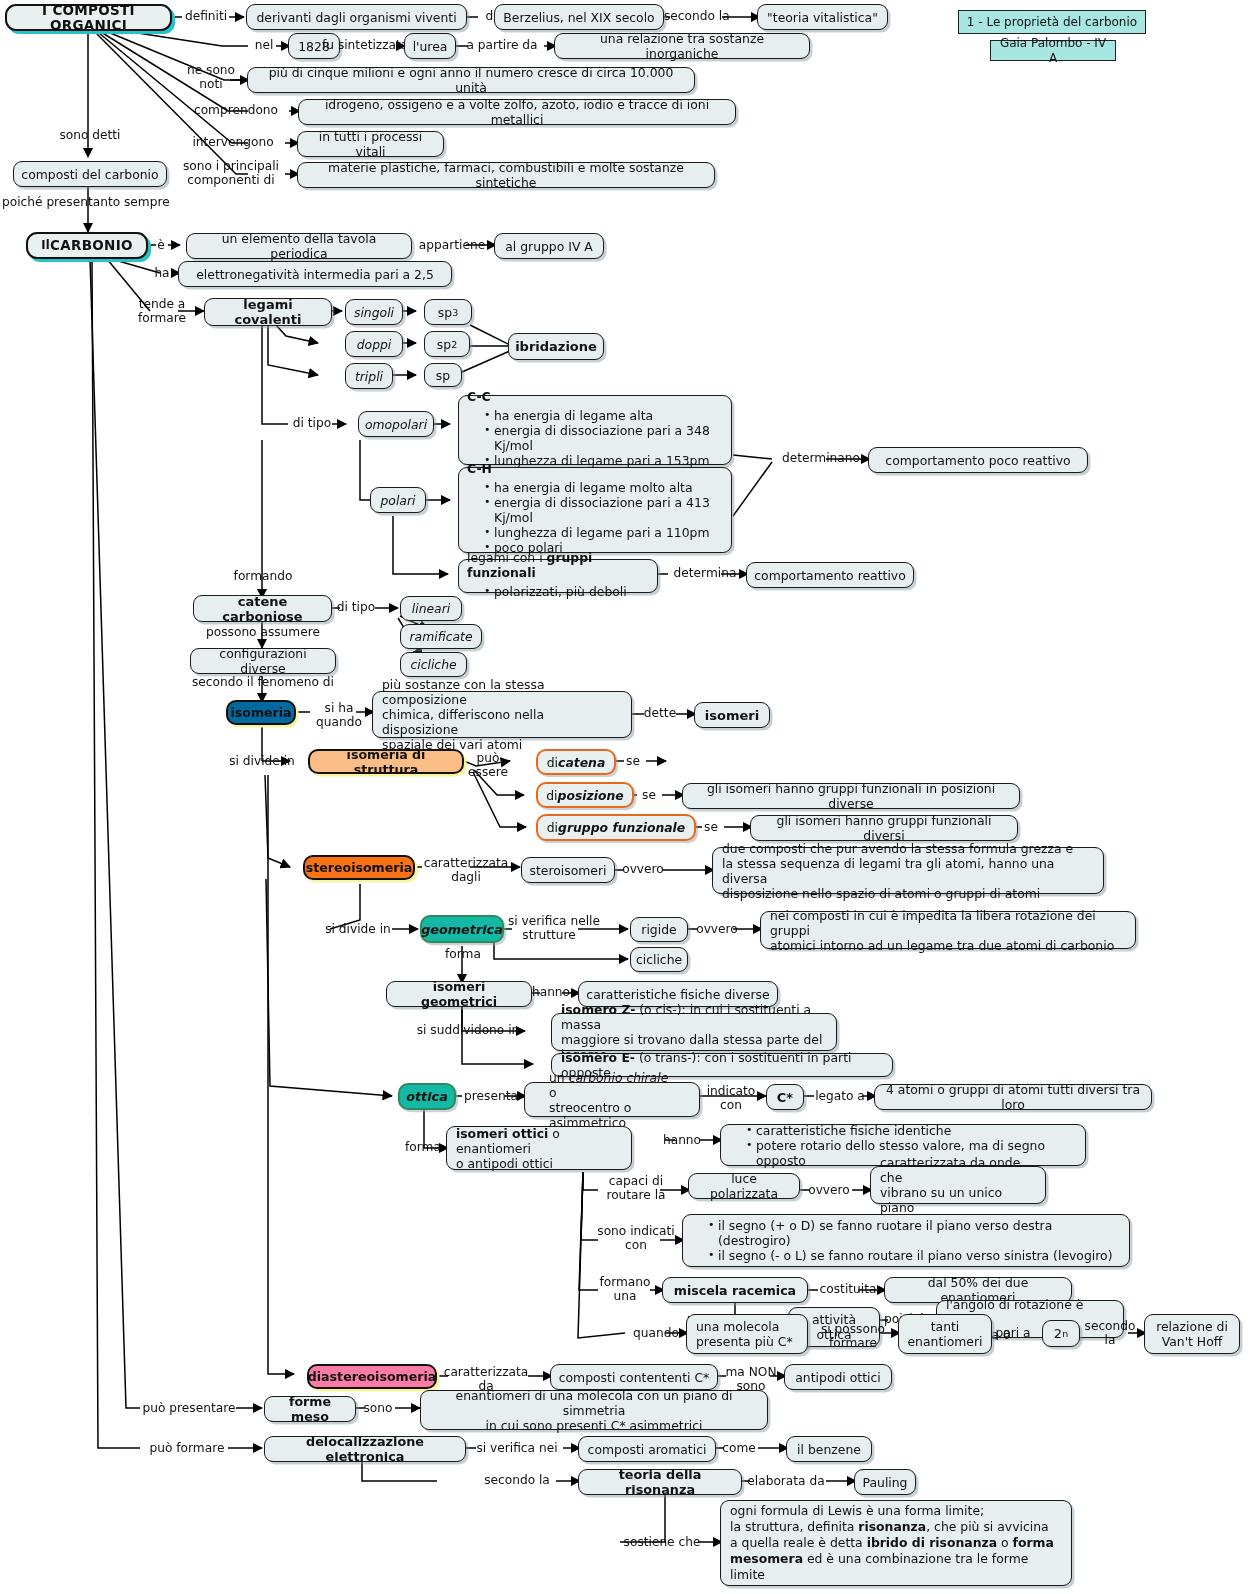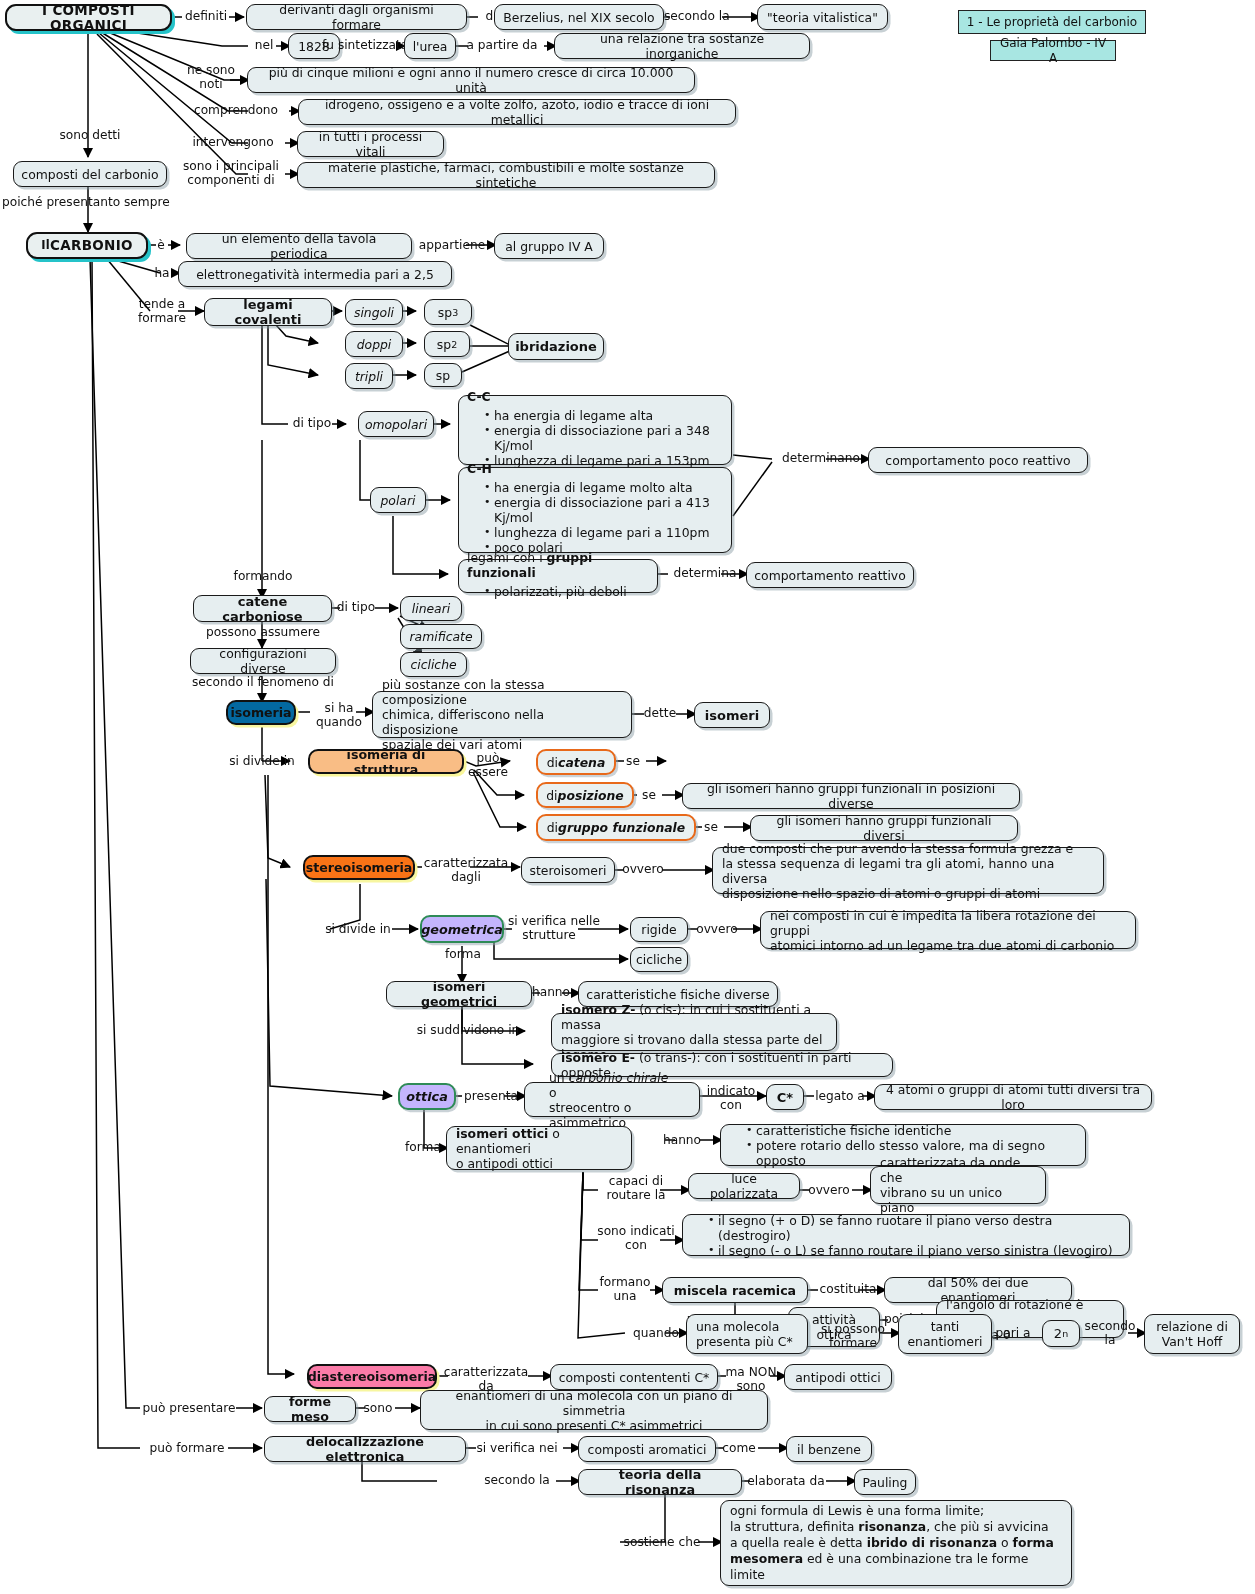--- a/index.html
+++ b/index.html
@@ -26,21 +26,21 @@
   .n-cyanbar{background:#a8e6e2;border:1.5px solid #222;border-radius:0;box-shadow:none;}
   .n-plain{background:#a8e6e2;border:1.5px solid #222;border-radius:0;box-shadow:none;}
   .n-yellow{background:#0369a1;border:2px solid #111;border-radius:10px;font-weight:bold;
             box-shadow:2.5px 2.5px 0 #f7f6a0;}
   .n-orange{background:#f9bd85;border:2px solid #111;border-radius:10px;font-weight:bold;
             box-shadow:2.5px 2.5px 0 #f9f69a;}
   .n-orangeout{background:#e9f0f0;border:2.2px solid #e8691a;border-radius:10px;
                box-shadow:2.2px 2.2px 0 rgba(150,165,175,.5);}
   .n-green{background:#f97316;border:2.2px solid #111;border-radius:10px;font-weight:bold;
            box-shadow:2.5px 2.5px 0 #f7f6a0;}
-  .n-greenout{background:#c4b5fd;border:2.4px solid #2e8b57;border-radius:10px;font-weight:bold;
+  .n-greenout{background:#14b8a6;border:2.4px solid #2e8b57;border-radius:10px;font-weight:bold;
               font-style:italic;box-shadow:2.2px 2.2px 0 rgba(150,165,175,.5);}
   .n-pink{background:#fb7ba8;border:2px solid #111;border-radius:10px;font-weight:bold;
           box-shadow:2.5px 2.5px 0 #f7f6a0;}
 
   ul.b{margin:4px;padding:0 0 0 13px;list-style:none;}
   ul.b li{position:relative;padding-left:10px;}
   ul.b li:before{content:"\2022";position:absolute;left:0;top:-1px;font-size:11px;}
   .sup{font-size:9.5px;vertical-align:super;}
   .hdr{font-weight:bold;}
   .blk{display:block;width:100%;}
@@ -233,21 +233,21 @@
     <path d="M665,1495 L665,1542 L620,1542"></path>
     <path d="M698,1542 L722,1542" marker-end="url(#ah)"></path>
   </g>
 </svg>
 
 <div class="node n-cyanbar" style="left:958px;top:10px;width:188px;height:24px;font-size:12px;">1 - Le proprietà del carbonio</div>
 <div class="node n-plain" style="left:990px;top:40px;width:126px;height:21px;font-size:12px;">Gaia Palombo - IV A</div>
 
 <div class="node n-title" style="left:5px;top:4px;width:167px;height:27px;font-size:13.5px;">I COMPOSTI ORGANICI</div>
 <div class="lbl" style="left:180px;top:10px;width:52px;">definiti</div>
-<div class="node shadow" style="left:246px;top:4px;width:221px;height:26px;">derivanti dagli organismi formare</div>
+<div class="node shadow" style="left:246px;top:4px;width:221px;height:26px;">derivanti dagli organismi viventi</div>
 <div class="lbl" style="left:474px;top:10px;width:38px;">da</div>
 <div class="node shadow" style="left:494px;top:4px;width:170px;height:26px;">Berzelius, nel XIX secolo</div>
 <div class="lbl" style="left:664px;top:10px;width:64px;">secondo la</div>
 <div class="node shadow" style="left:757px;top:4px;width:131px;height:26px;">"teoria vitalistica"</div>
 
 <div class="lbl" style="left:246px;top:39px;width:36px;">nel</div>
 <div class="node shadow" style="left:288px;top:33px;width:52px;height:26px;">1828</div>
 <div class="lbl" style="left:322px;top:39px;width:86px;">fu sintetizzata</div>
 <div class="node shadow" style="left:404px;top:33px;width:52px;height:26px;">l'urea</div>
 <div class="lbl" style="left:458px;top:39px;width:88px;">a partire da</div>
@@ -442,21 +442,21 @@
 
 <div class="lbl" style="left:598px;top:1175px;width:76px;">capaci di
 routare la</div>
 <div class="node shadow" style="left:688px;top:1173px;width:112px;height:26px;">luce polarizzata</div>
 <div class="lbl" style="left:806px;top:1184px;width:46px;">ovvero</div>
 <div class="node shadow left" style="left:870px;top:1166px;width:176px;height:38px;white-space:pre-line;padding:3px 9px;justify-content:flex-start;">caratterizzata da onde che
 vibrano su un unico piano</div>
 
 <div class="lbl" style="left:594px;top:1225px;width:84px;">sono indicati
 con</div>
-<div class="node shadow left" style="left:682px;top:1214px;width:448px;height:42px;flex-direction:column;align-items:flex-start;justify-content:center;padding:3px 8px;">
+<div class="node shadow left" style="left:682px;top:1214px;width:448px;height:53px;flex-direction:column;align-items:flex-start;justify-content:center;padding:3px 8px;">
   <ul class="b">
     <li>il segno (+ o D) se fanno ruotare il piano verso destra (destrogiro)</li>
     <li>il segno (- o L) se fanno routare il piano verso sinistra (levogiro)</li>
   </ul>
 </div>
 
 <div class="lbl" style="left:594px;top:1276px;width:62px;">formano
 una</div>
 <div class="node shadow bold" style="left:662px;top:1277px;width:146px;height:26px;font-size:12.6px;">miscela racemica</div>
 <div class="lbl" style="left:812px;top:1283px;width:72px;">costituita</div>

